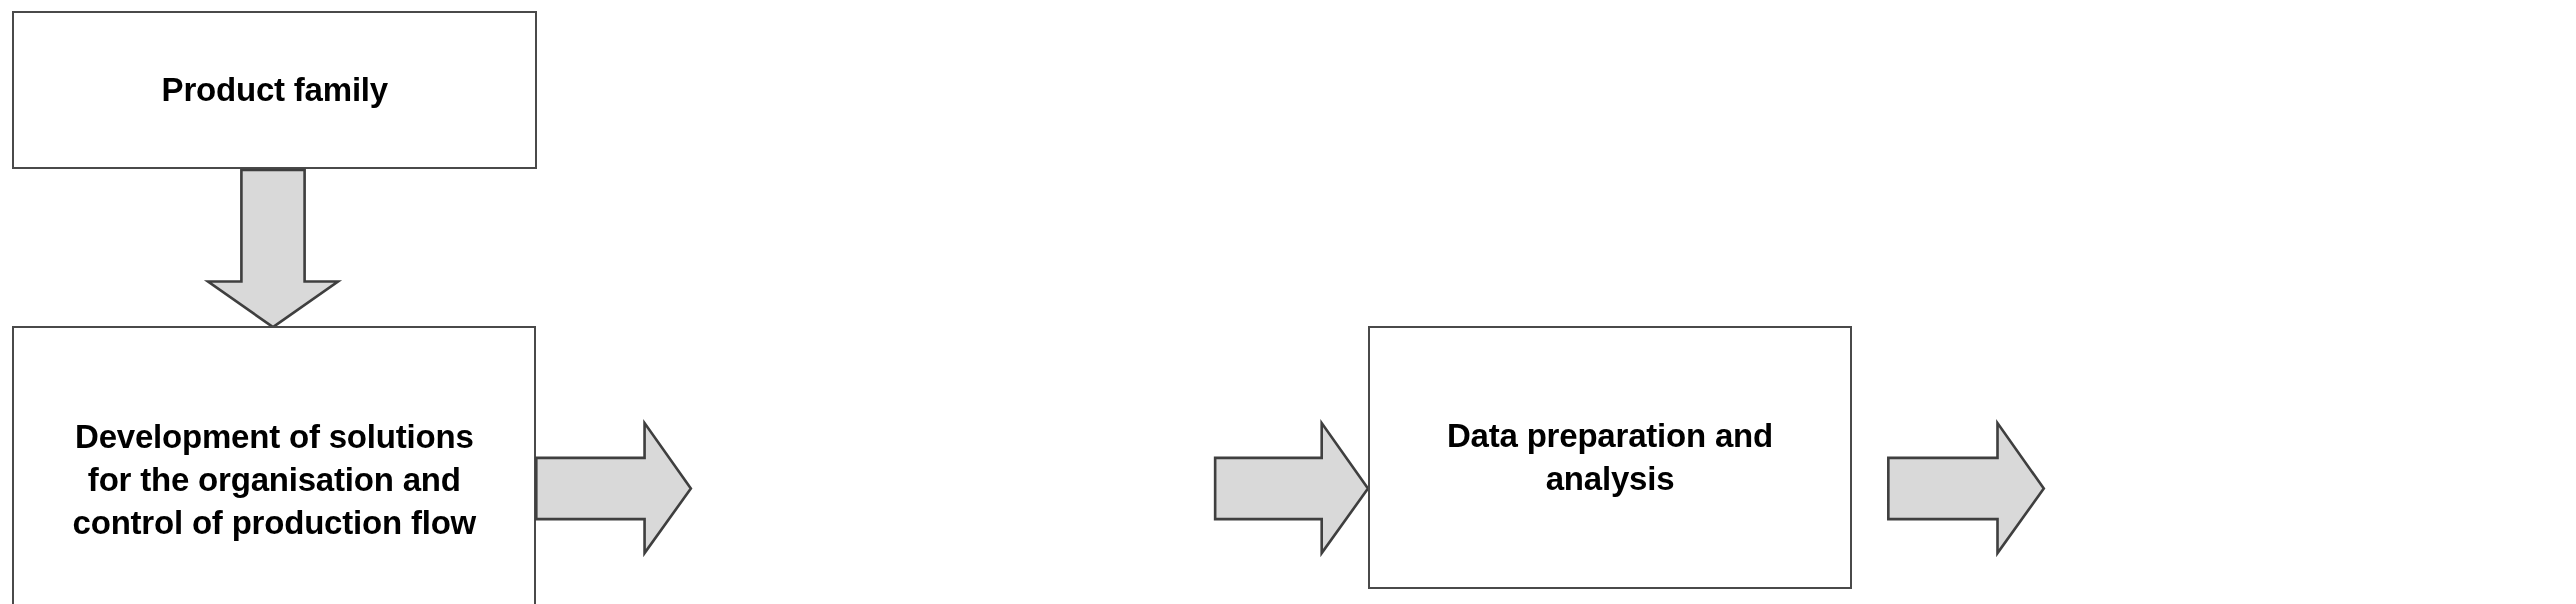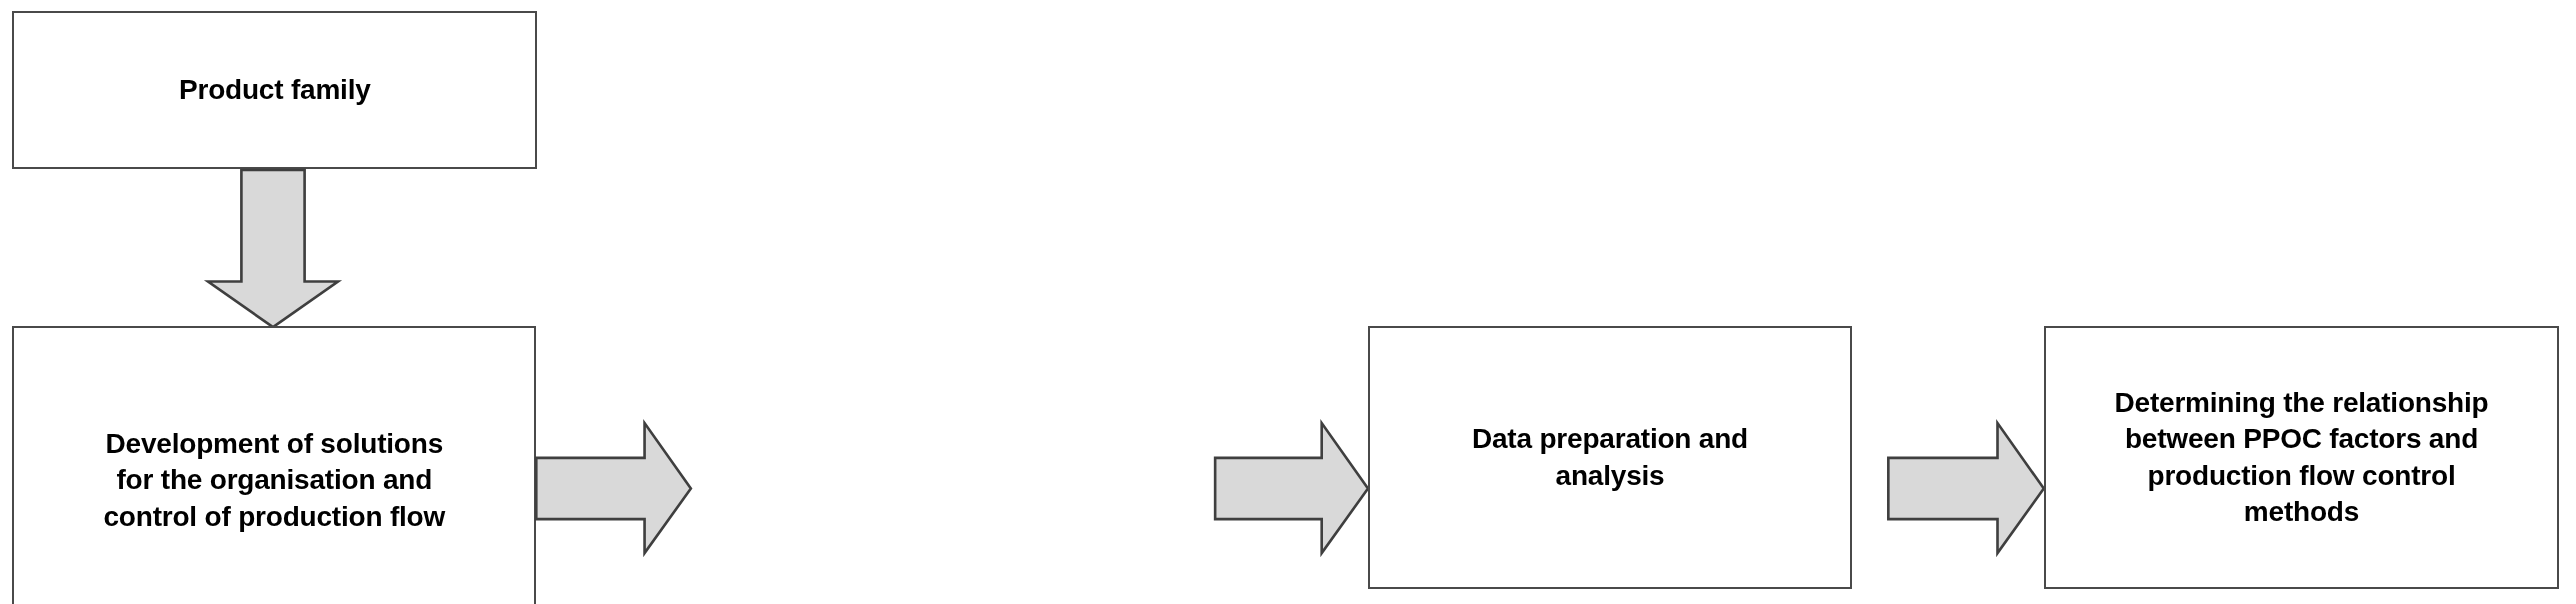--- a/index.html
+++ b/index.html
@@ -24,21 +24,21 @@
     background: #ffffff;
     border: 2.6px solid #4a4a4a;
     display: flex;
     align-items: center;
     justify-content: center;
     text-align: center;
   }
   .node-label {
     font-family: "Liberation Sans", sans-serif;
     font-weight: bold;
-    font-size: 28px;
+    font-size: 33px;
     line-height: 1.30;
     color: #000000;
     letter-spacing: -0.2px;
     padding: 0 8.8px;
     white-space: pre-line;
   }
   .arrow {
     position: absolute;
   }
   .arrow svg {
@@ -84,21 +84,15 @@
     <span class="node-label">Data preparation and
 analysis</span>
   </div>
 
   <div class="arrow" style="left:1888px; top:423px; width:157px; height:131px;">
     <svg width="157" height="131" viewBox="0 0 179 150" aria-hidden="true">
       <polygon points="0,40 125,40 125,0 178,75 125,149 125,110 0,110" fill="#d9d9d9" stroke="#3f3f3f" stroke-width="3" stroke-linejoin="miter"></polygon>
     </svg>
   </div>
 
-  <div class="node" style="left:2044px; top:326px; width:515px; height:263px;">
-    <span class="node-label">Determining the relationship
-between PPOC factors and
-production flow control
-methods</span>
-  </div>
 
 </div>
 
 
 </body></html>

